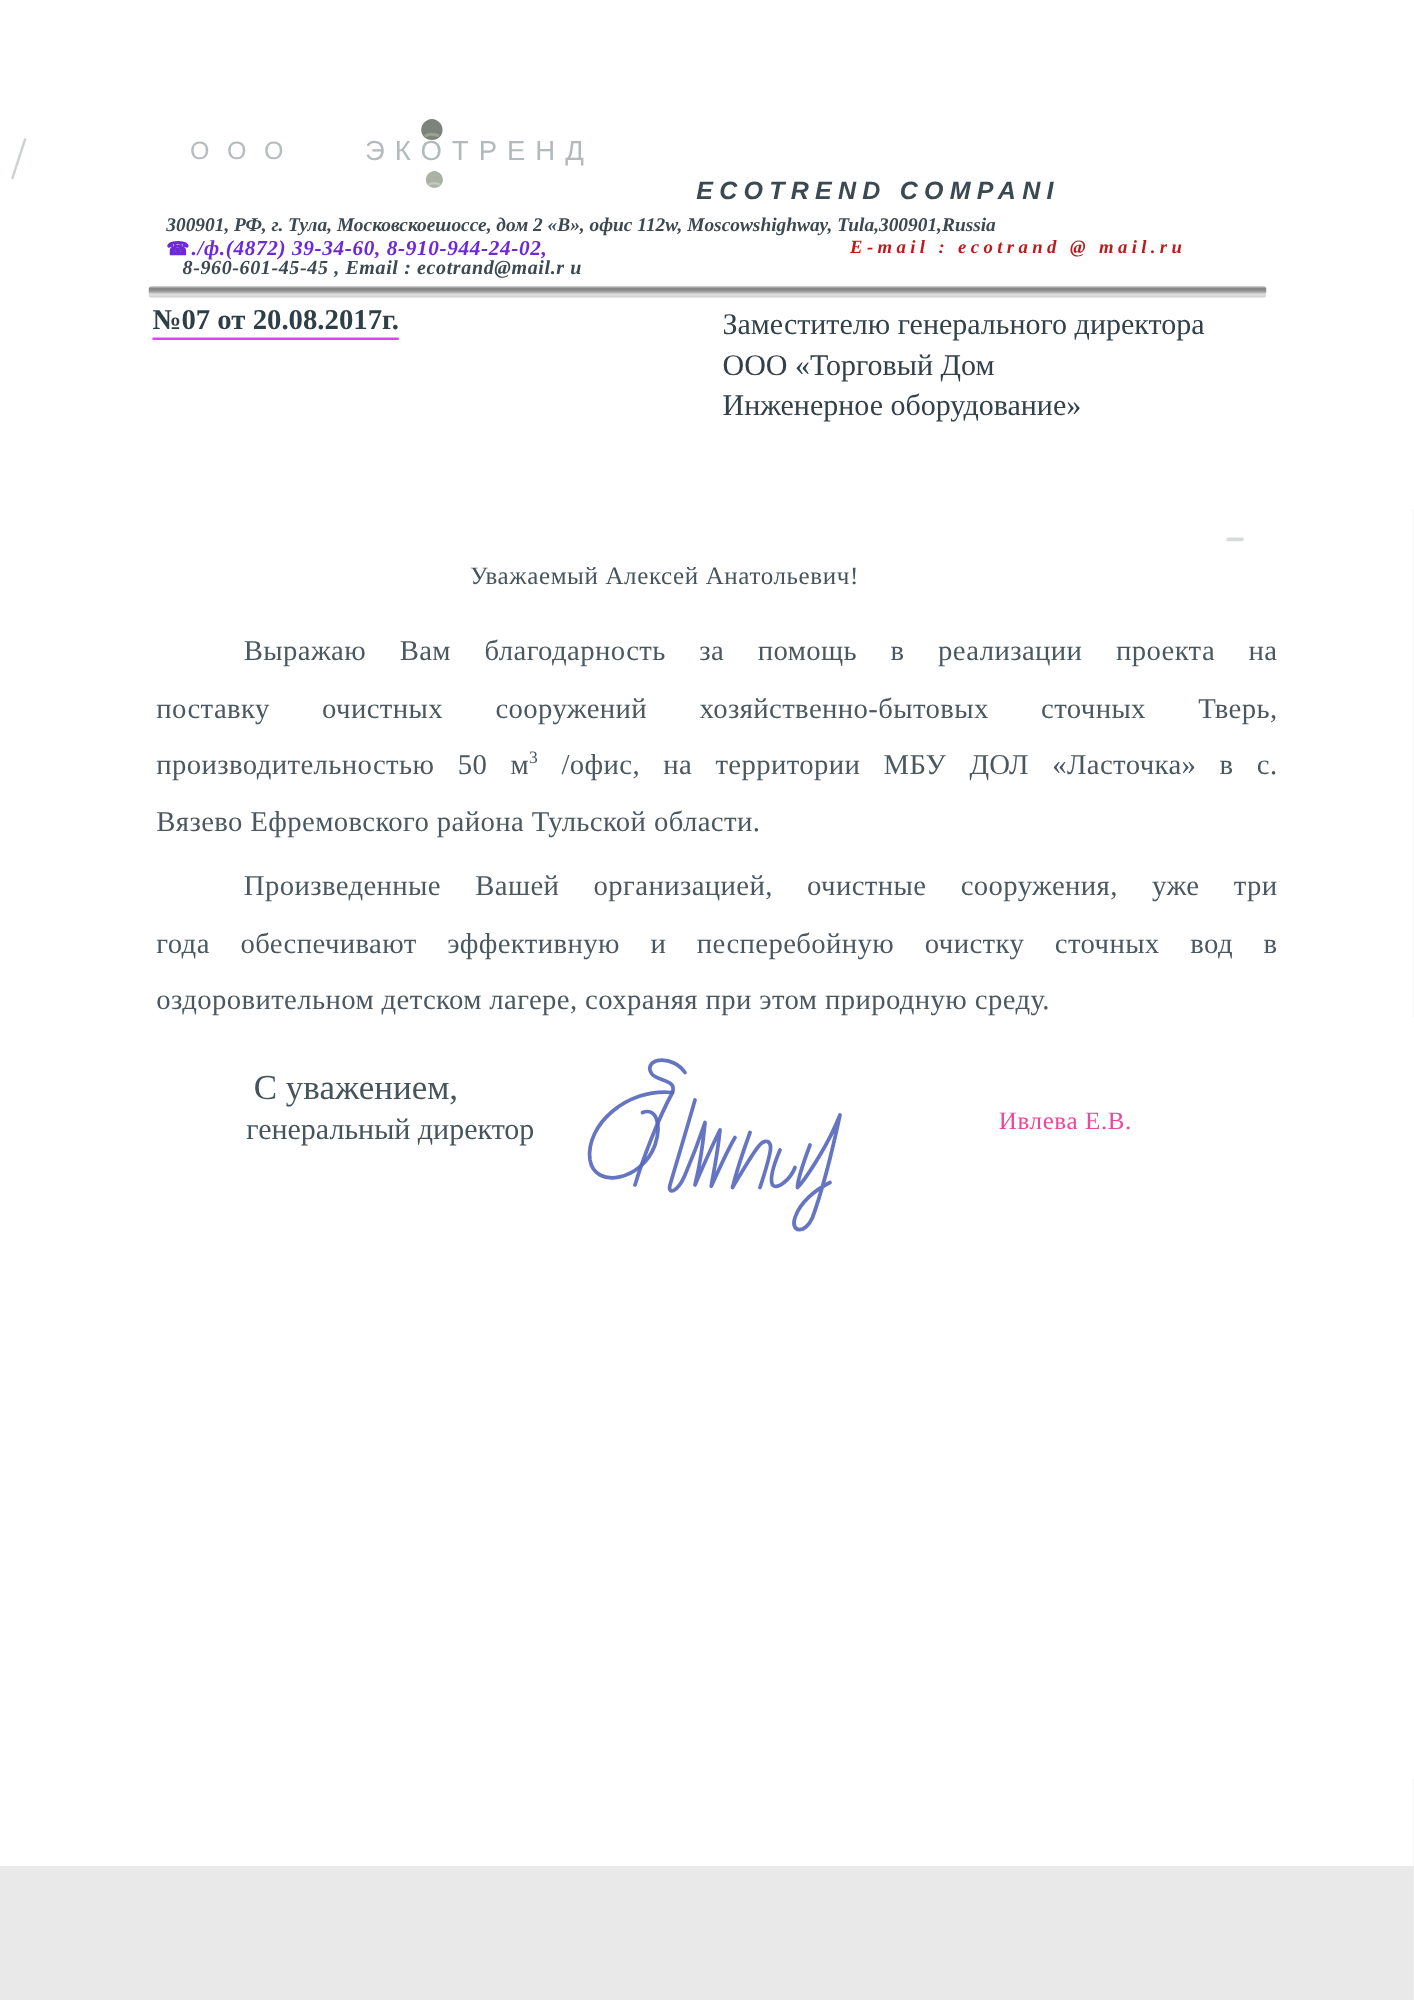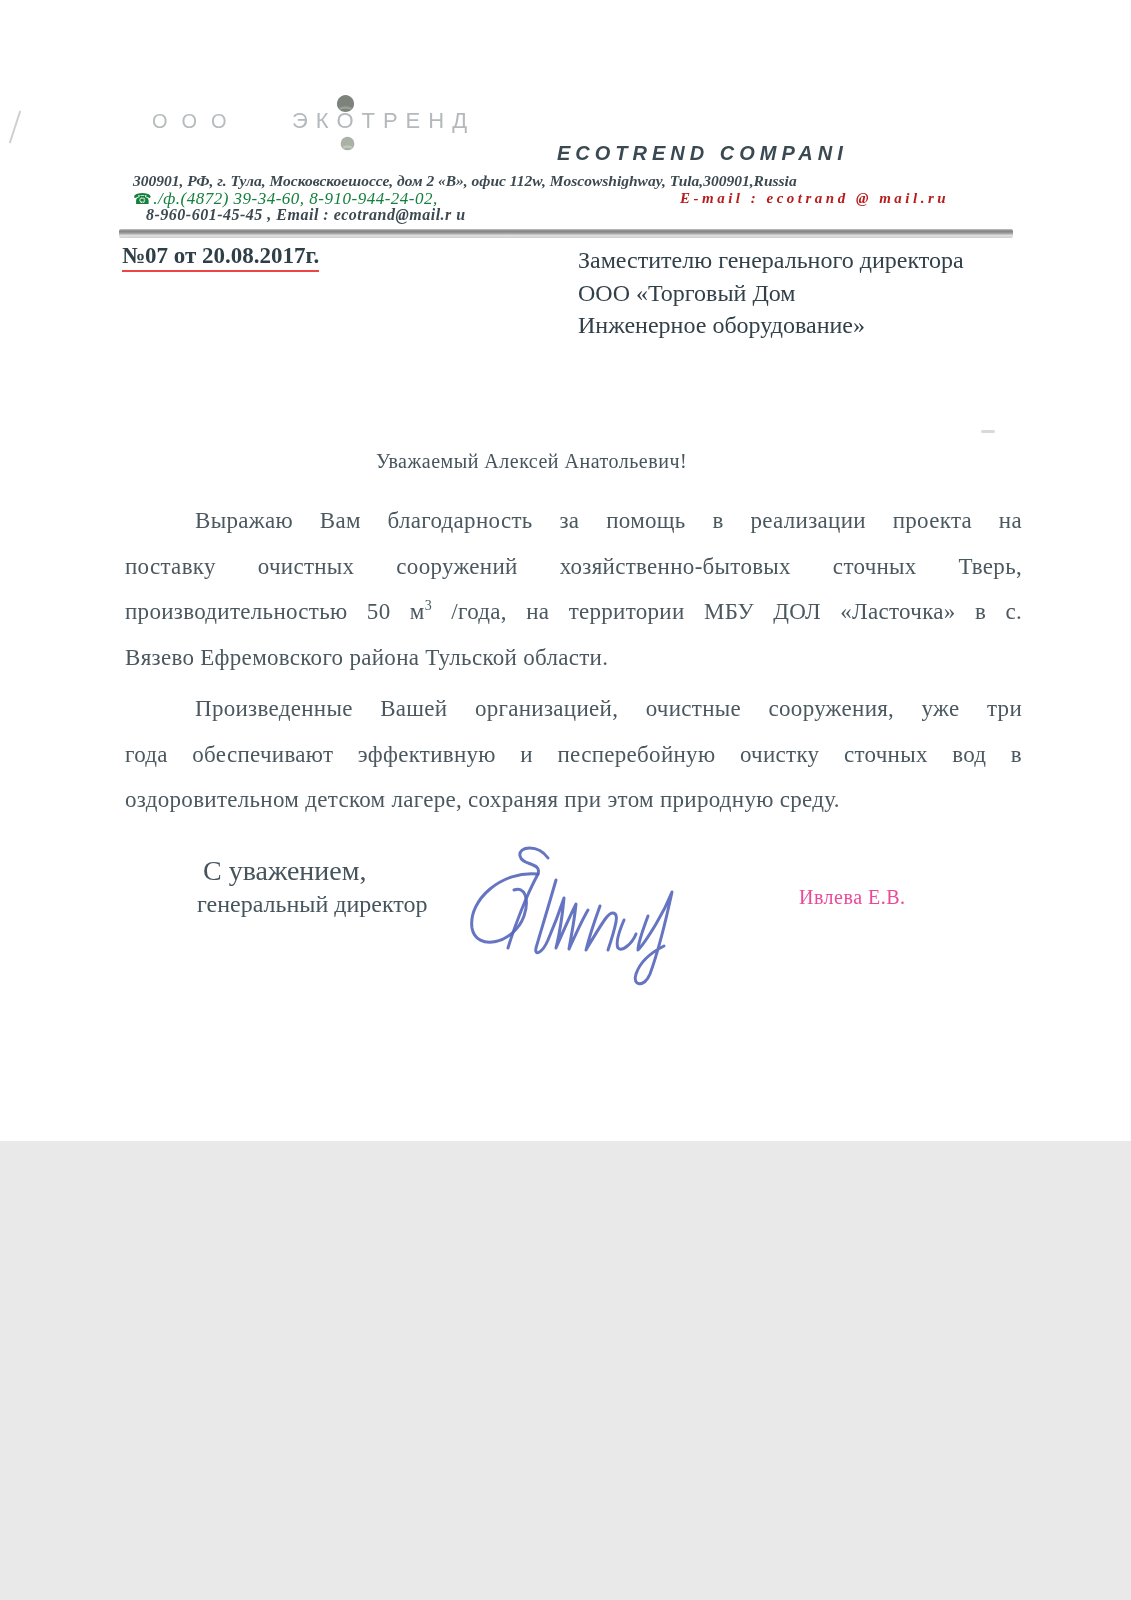--- a/index.html
+++ b/index.html
@@ -1,18 +1,18 @@
 <!DOCTYPE html>
 <html><head>
 <meta charset="utf-8">
 <style>
   html,body{margin:0;padding:0;background:#e9e9e9;}
   .page{
     position:relative;
-    width:1131px;height:1141px;
+    width:1131px;height:1493px;
     margin:0 auto;
     background:#ffffff;
     font-family:"Liberation Serif", serif;
     color:#44525a;
     overflow:hidden;
   }
   
   .scan-mark-left{
     position:absolute;left:14px;top:110px;width:2px;height:34px;
     background:#cdd1d2;transform:rotate(18deg);
@@ -36,21 +36,21 @@
     font-style:italic;font-weight:600;
     font-size:20px;letter-spacing:5px;color:#3b4a52;margin-left:44px;
   }
   .address-line{
     position:absolute;left:133px;top:172px;
     font-style:italic;font-weight:700;font-size:15.5px;color:#3c4950;
     white-space:nowrap;
   }
   .phone-line{
     position:absolute;left:133px;top:189px;
-    font-style:italic;font-weight:400;font-size:17px;color:#15803d;
+    font-style:italic;font-weight:700;font-size:17px;color:#6d28d9;
     white-space:nowrap;letter-spacing:.5px;
   }
   .phone-line .ph-icon{font-style:normal;font-size:15px;margin-right:1px;}
   .email-line{
     position:absolute;left:680px;top:190px;
     font-style:italic;font-weight:600;font-size:15px;color:#b91c1c;
     letter-spacing:3.5px;white-space:nowrap;
   }
   .phone-line2{
     position:absolute;left:146px;top:206px;
@@ -59,21 +59,21 @@
   }
   .divider-bar{
     position:absolute;left:119px;top:229px;width:894px;height:9px;
     background:linear-gradient(180deg,#c6c6c6 0%,#828282 22%,#9a9a9a 45%,#e0e0e0 72%,#cfcfcf 100%);
     border-radius:2px;
   }
   
   .ref-number{
     position:absolute;left:122px;top:243px;
     font-weight:700;font-size:23px;color:#2f3f47;
-    border-bottom:2px solid #ef4444;padding-bottom:1px;
+    border-bottom:2px solid #d946ef;padding-bottom:1px;
   }
   .recipient{
     position:absolute;left:578px;top:244px;width:460px;
     font-weight:400;font-size:24px;color:#324049;line-height:32.5px;
   }
   .scan-mark-right{
     position:absolute;left:981px;top:430px;width:14px;height:3px;
     background:#d7dadb;border-radius:2px;
   }
   
@@ -138,21 +138,21 @@
     <div>Заместителю генерального директора</div>
     <div>ООО «Торговый Дом</div>
     <div>Инженерное оборудование»</div>
   </div>
 
   <div class="salutation">Уважаемый Алексей Анатольевич!</div>
 
   <div class="para para-1">
     <div class="line-just indent">Выражаю Вам благодарность за помощь в реализации проекта на</div>
     <div class="line-just">поставку очистных сооружений хозяйственно-бытовых сточных Тверь,</div>
-    <div class="line-just"><span>производительностью 50 м</span><sup>3</sup><span> /года, на территории МБУ ДОЛ «Ласточка» в с.</span></div>
+    <div class="line-just"><span>производительностью 50 м</span><sup>3</sup><span> /офис, на территории МБУ ДОЛ «Ласточка» в с.</span></div>
     <div class="line-left">Вязево Ефремовского района Тульской области.</div>
   </div>
 
   <div class="para para-2">
     <div class="line-just indent">Произведенные Вашей организацией, очистные сооружения, уже три</div>
     <div class="line-just">года обеспечивают эффективную и песперебойную очистку сточных вод в</div>
     <div class="line-left">оздоровительном детском лагере, сохраняя при этом природную среду.</div>
   </div>
 
   <div class="closing-1">С уважением,</div>

